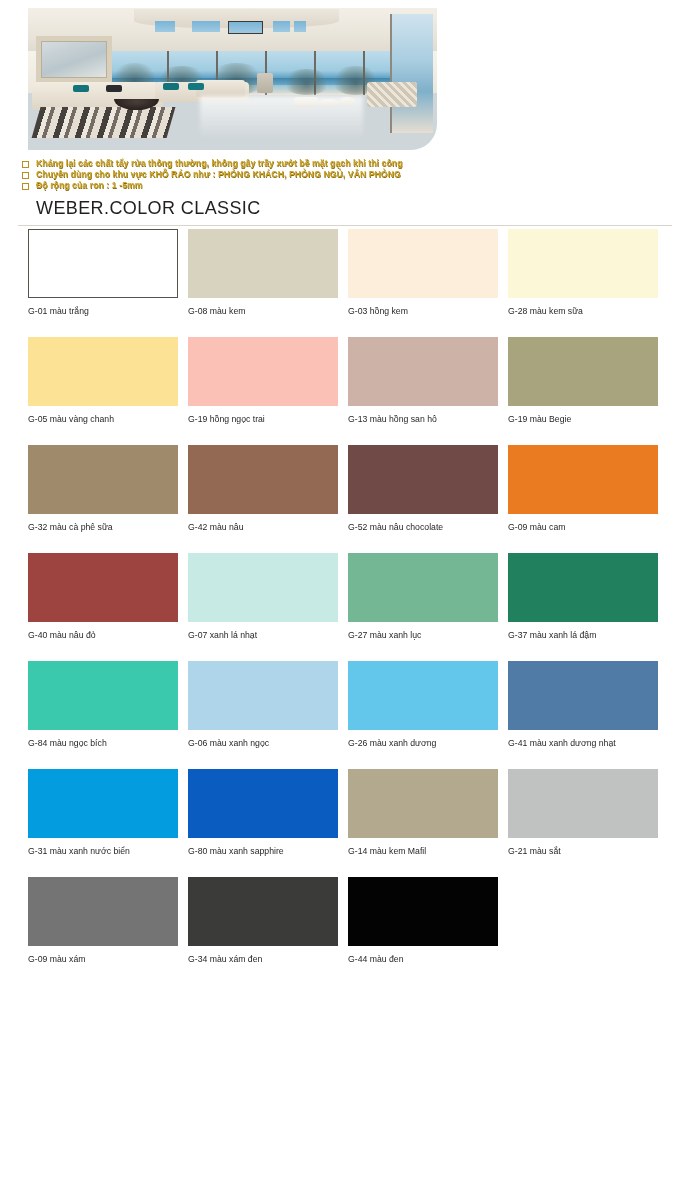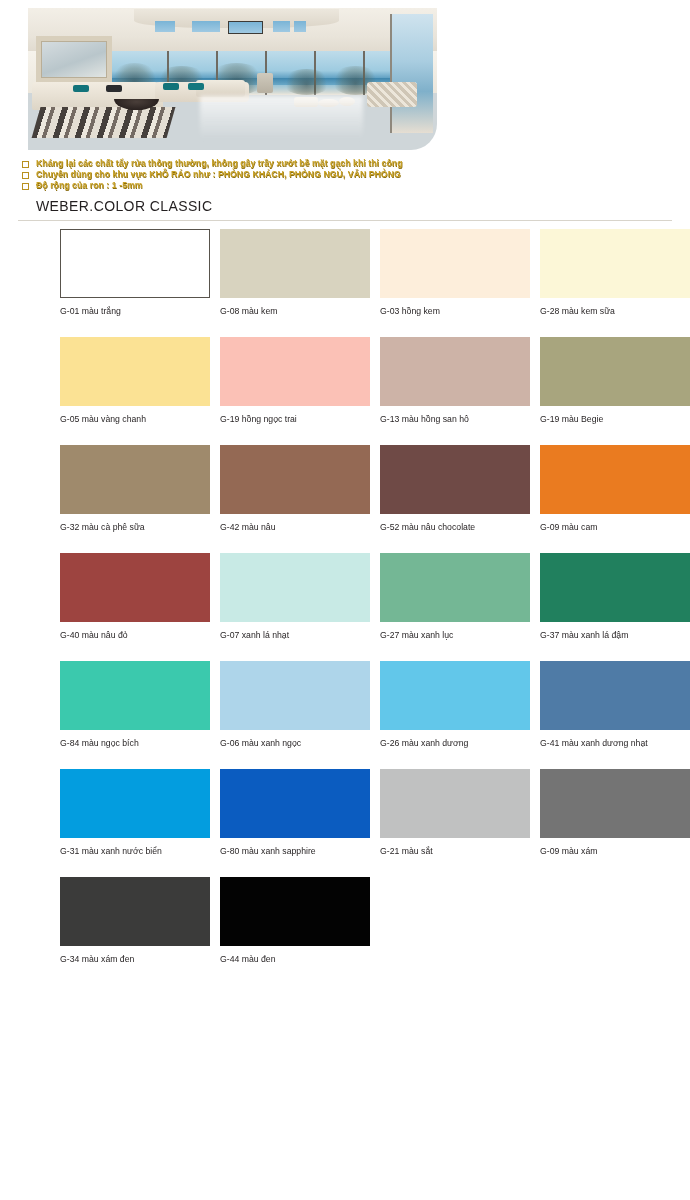--- a/index.html
+++ b/index.html
@@ -181,42 +181,42 @@
   }
 
   
   .title-wrap {
     position: absolute;
     left: 18px;
     top: 198px;
     width: 654px;
   }
   .chart-title {
-    font-size: 14px;
+    font-size: 18px;
     letter-spacing: .4px;
     color: #231f20;
     padding: 0 0 6px 18px;
   }
   .title-rule {
     border-bottom: 1px solid #d8d4cb;
     width: 654px;
   }
 
   
   .grid {
     position: absolute;
     left: 28px;
     top: 229px;
     width: 640px;
     display: grid;
     grid-template-columns: repeat(4, 150px);
     column-gap: 10px;
     row-gap: 20px;
   }
-  .cell { width: 174px; margin-left: 32px; }
+  .cell { width: 174px; }
   .swatch {
     width: 150px;
     height: 69px;
     display: block;
   }
   .swatch.bordered {
     box-sizing: border-box;
     border: 1px solid #58534c;
   }
   .sw-label {
@@ -376,20 +376,24 @@
     </div>
     <div class="cell">
       <div class="swatch" style="background: rgb(3, 157, 223);"></div>
       <div class="sw-label">G-31 màu xanh nước biển</div>
     </div>
     <div class="cell">
       <div class="swatch" style="background: rgb(11, 92, 192);"></div>
       <div class="sw-label">G-80 màu xanh sapphire</div>
     </div>
     <div class="cell">
+      <div class="swatch" style="background: rgb(179, 169, 143);"></div>
+      <div class="sw-label">G-14 màu kem Mafil</div>
+    </div>
+    <div class="cell">
       <div class="swatch" style="background: rgb(192, 193, 193);"></div>
       <div class="sw-label">G-21 màu sắt</div>
     </div>
     <div class="cell">
       <div class="swatch" style="background: rgb(116, 116, 116);"></div>
       <div class="sw-label">G-09 màu xám</div>
     </div>
     <div class="cell">
       <div class="swatch" style="background: rgb(59, 59, 58);"></div>
       <div class="sw-label">G-34 màu xám đen</div>

